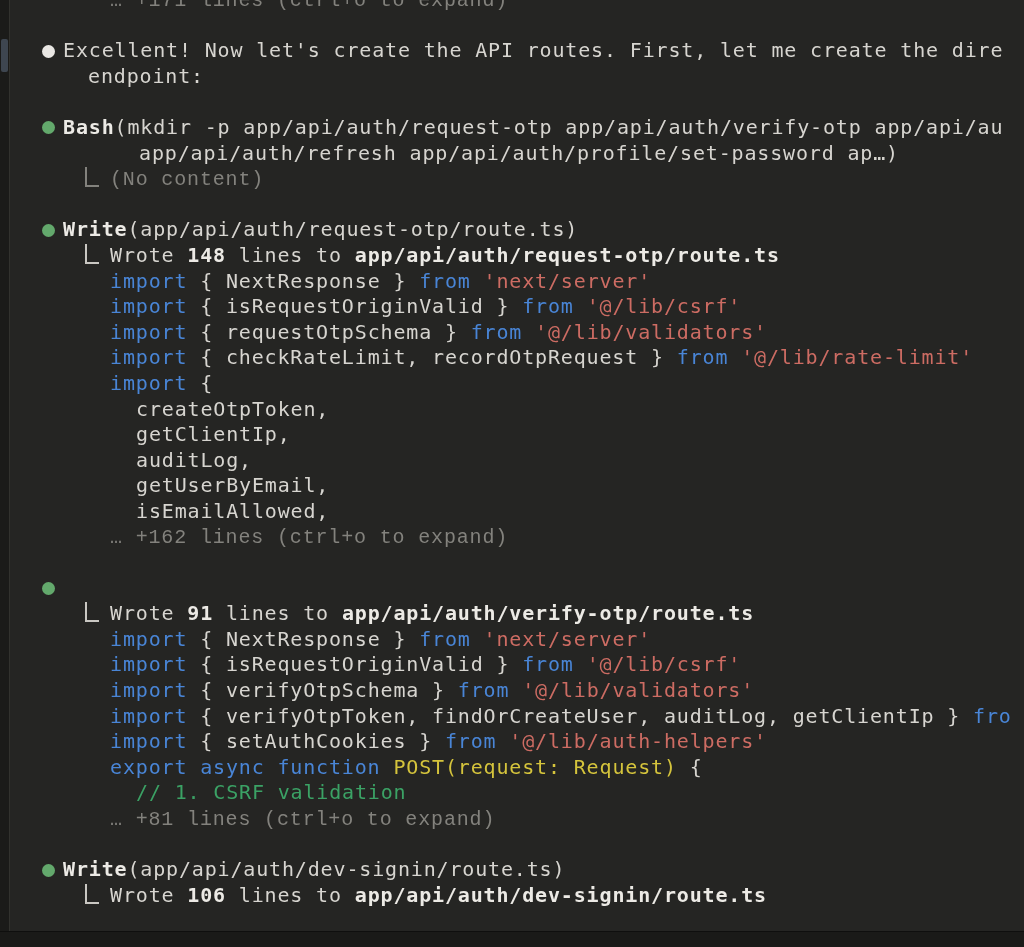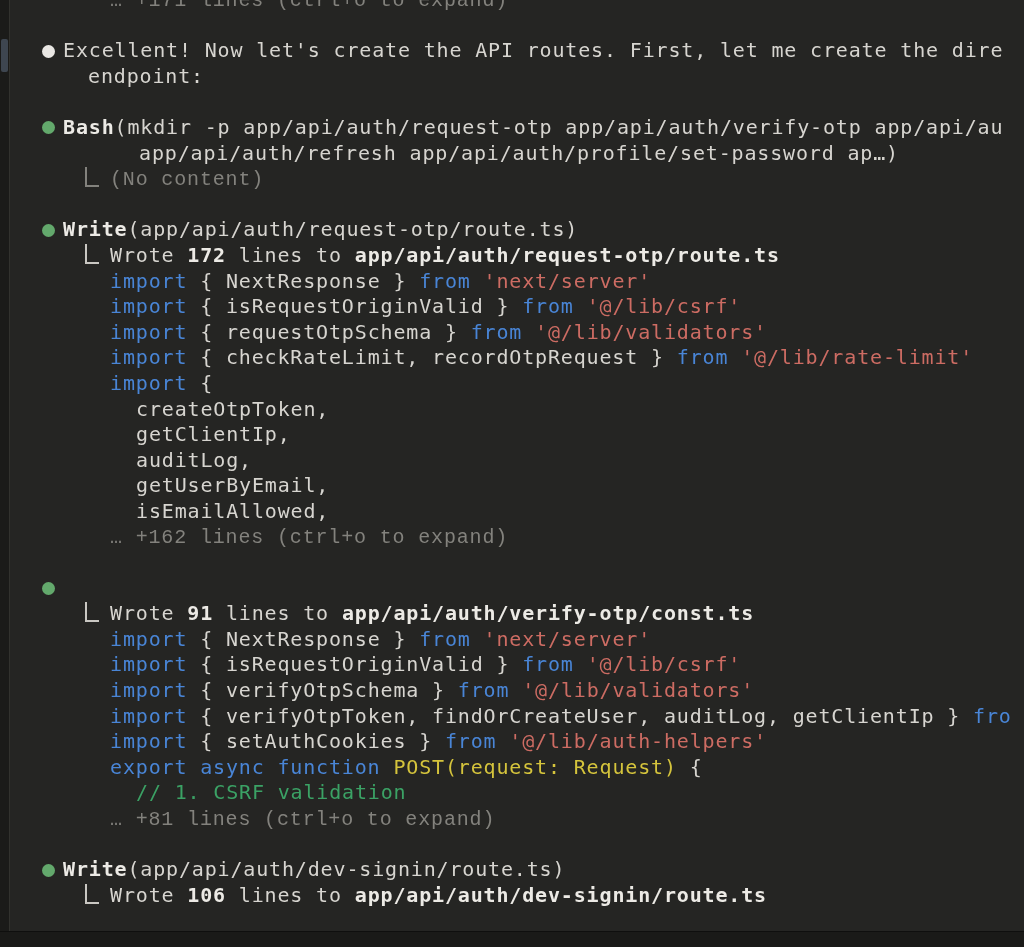--- a/index.html
+++ b/index.html
@@ -115,21 +115,21 @@
         <span class="conn dim"></span>
         <span class="line" style="left: 110px;"><span class="c-dim">(No content)</span></span>
       </div>
       <div class="row"></div>
       <div class="row">
         <span class="bullet green"></span>
         <span class="line" style="left: 63px;"><span class="c-fg b">Write</span><span class="c-fg">(app/api/auth/request-otp/route.ts)</span></span>
       </div>
       <div class="row">
         <span class="conn fg"></span>
-        <span class="line" style="left: 110px;"><span class="c-fg">Wrote </span><span class="c-fg b">172</span><span class="c-fg"> lines to </span><span class="c-fg b">app/api/auth/request-otp/route.ts</span></span>
+        <span class="line" style="left: 110px;"><span class="c-fg">Wrote </span><span class="c-fg b">148</span><span class="c-fg"> lines to </span><span class="c-fg b">app/api/auth/request-otp/route.ts</span></span>
       </div>
       <div class="row">
         <span class="line" style="left: 110px;"><span class="c-kw">import</span><span class="c-fg"> { NextResponse } </span><span class="c-kw">from</span><span class="c-fg"> </span><span class="c-str">'next/server'</span></span>
       </div>
       <div class="row">
         <span class="line" style="left: 110px;"><span class="c-kw">import</span><span class="c-fg"> { isRequestOriginValid } </span><span class="c-kw">from</span><span class="c-fg"> </span><span class="c-str">'@/lib/csrf'</span></span>
       </div>
       <div class="row">
         <span class="line" style="left: 110px;"><span class="c-kw">import</span><span class="c-fg"> { requestOtpSchema } </span><span class="c-kw">from</span><span class="c-fg"> </span><span class="c-str">'@/lib/validators'</span></span>
       </div>
@@ -156,21 +156,21 @@
       </div>
       <div class="row">
         <span class="line" style="left: 110px;"><span class="c-dim">… +162 lines (ctrl+o to expand)</span></span>
       </div>
       <div class="row"></div>
       <div class="row">
         <span class="bullet green"></span>
       </div>
       <div class="row">
         <span class="conn fg"></span>
-        <span class="line" style="left: 110px;"><span class="c-fg">Wrote </span><span class="c-fg b">91</span><span class="c-fg"> lines to </span><span class="c-fg b">app/api/auth/verify-otp/const.ts</span></span>
+        <span class="line" style="left: 110px;"><span class="c-fg">Wrote </span><span class="c-fg b">91</span><span class="c-fg"> lines to </span><span class="c-fg b">app/api/auth/verify-otp/route.ts</span></span>
       </div>
       <div class="row">
         <span class="line" style="left: 110px;"><span class="c-kw">import</span><span class="c-fg"> { NextResponse } </span><span class="c-kw">from</span><span class="c-fg"> </span><span class="c-str">'next/server'</span></span>
       </div>
       <div class="row">
         <span class="line" style="left: 110px;"><span class="c-kw">import</span><span class="c-fg"> { isRequestOriginValid } </span><span class="c-kw">from</span><span class="c-fg"> </span><span class="c-str">'@/lib/csrf'</span></span>
       </div>
       <div class="row">
         <span class="line" style="left: 110px; text-align: right;"><span class="c-kw">import</span><span class="c-fg"> { verifyOtpSchema } </span><span class="c-kw">from</span><span class="c-fg"> </span><span class="c-str">'@/lib/validators'</span></span>
       </div>

